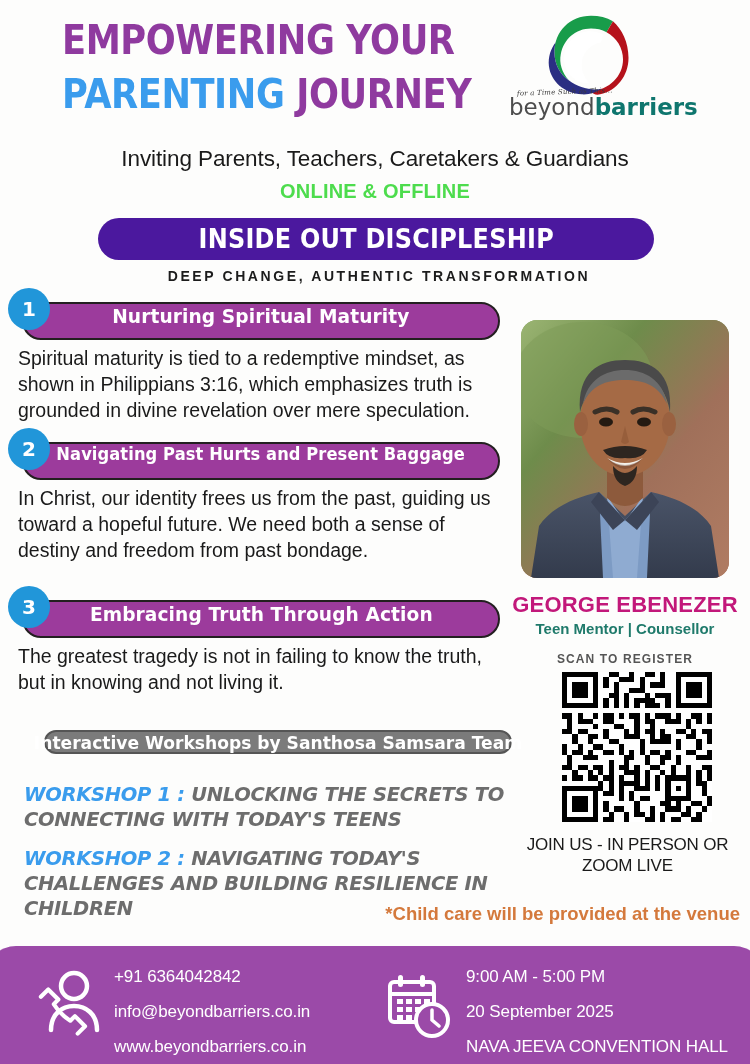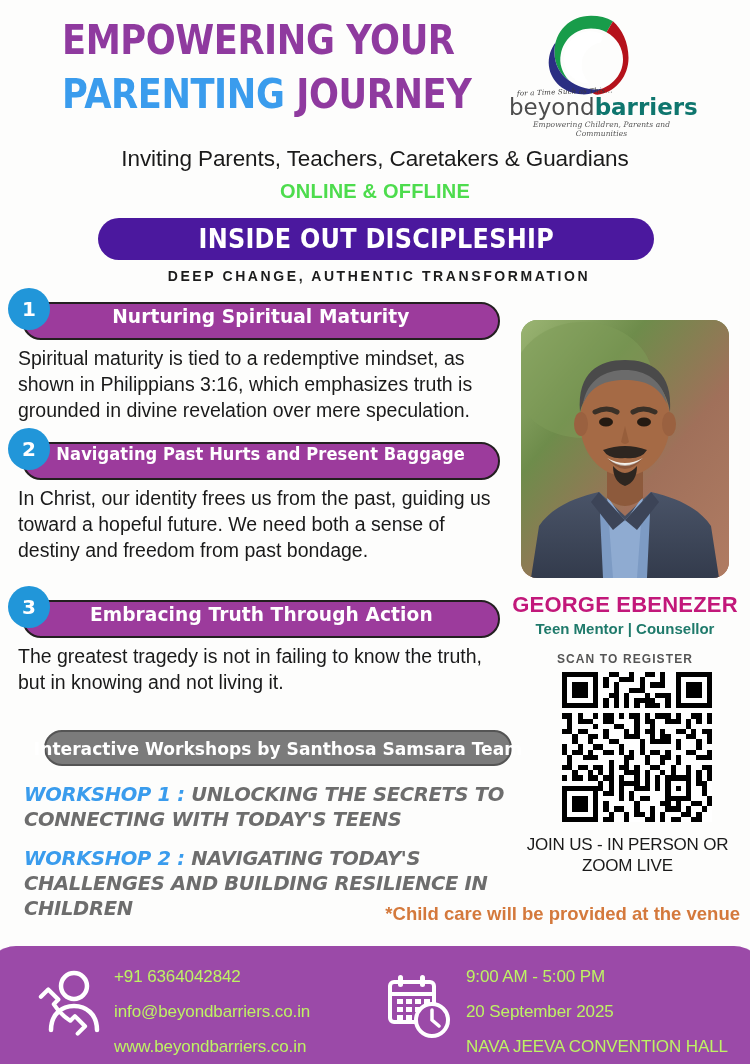--- a/index.html
+++ b/index.html
@@ -98,21 +98,21 @@
     position: absolute; left: 18px; top: 58px; width: 488px;
     text-align: left; font-size: 19.5px; color: #1a1a1a; line-height: 1.33;
   }
 
   #sec1 { top: 288px; }
   #sec2 { top: 428px; }
   #sec3 { top: 586px; }
 
   
   .ws-banner {
-    position: absolute; top: 730px; left: 44px; width: 468px; height: 36px;
+    position: absolute; top: 730px; left: 44px; width: 468px; height: 24px;
     background: #7b7b7b; border: 2.5px solid #555; border-radius: 18px;
     display: flex; align-items: center; justify-content: center;
   }
   .ws-banner span {
     color: #fff; font-size: 18px; font-weight: 900;
     font-family: "DejaVu Sans", sans-serif; transform: scaleX(0.95);
     white-space: nowrap;
   }
 
   .ws-list { position: absolute; top: 783px; left: 24px; width: 500px; }
@@ -164,21 +164,21 @@
   
   .footer {
     position: absolute; bottom: 0; left: -14px; width: 778px; height: 118px;
     background: #9b4aa8; border-radius: 30px 30px 0 0;
   }
   .f-icon1 { position: absolute; left: 48px; top: 22px; width: 74px; height: 74px; }
   .f-col1 { position: absolute; left: 128px; top: 22px; }
   .f-icon2 { position: absolute; left: 398px; top: 24px; width: 70px; height: 70px; }
   .f-col2 { position: absolute; left: 480px; top: 22px; }
   .f-line {
-    color: #bef264; font-size: 17px; line-height: 1; margin-bottom: 18px;
+    color: #ffffff; font-size: 17px; line-height: 1; margin-bottom: 18px;
     letter-spacing: -0.1px; white-space: nowrap;
   }
   .f-line:last-child { margin-bottom: 0; }
 </style>
 </head>
 <body>
 
 <div class="poster">
 
   <div class="header">
@@ -193,21 +193,20 @@
       <div class="logo-mark">
         <svg viewBox="0 0 100 94" width="92" height="86" aria-hidden="true">
           <path d="M50 4 C27 4 10 21 10 44 C10 57 16 68 26 75 C18 66 15 56 17 46 C20 30 33 18 50 18 C56 18 62 19 67 22 L74 10 C67 6 59 4 50 4 Z" fill="#189c4a"></path>
           <path d="M74 10 L67 22 C78 28 85 39 85 52 C85 70 70 85 50 87 C52 90 56 91 60 90 C78 86 91 70 91 50 C91 33 84 19 74 10 Z" fill="#b5121b"></path>
           <path d="M26 75 C16 68 10 57 10 44 C10 40 10.4 36 11.4 33 C6 40 3 49 4 59 C6 76 21 89 40 90 C48 90.5 56 88 62 84 C50 86 36 83 26 75 Z" fill="#2b2e83"></path>
           <path d="M63 25 C58 22 54 21 49 21 C35 21 23 32 21 46 C19 58 24 68 33 74 C38 77 43 78 48 77 C42 71 39 63 40 55 C41 44 50 35 61 33 C62 30 62.5 27 63 25 Z" fill="#ffffff"></path>
         </svg>
       </div>
       <div class="logo-top-tag">for a Time Such as This...</div>
       <div class="logo-word"><i class="light">beyond</i><b>barriers</b></div>
-      <div class="logo-sub">Empowering Children, Parents and Communities</div>
     </div>
   </div>
 
   <div class="invite">Inviting  Parents, Teachers, Caretakers &amp; Guardians</div>
   <div class="online-offline">ONLINE &amp; OFFLINE</div>
 
   <div class="main-banner">
     <span>INSIDE OUT DISCIPLESHIP</span>
   </div>
   <div class="deep-change">DEEP CHANGE, AUTHENTIC TRANSFORMATION</div>

